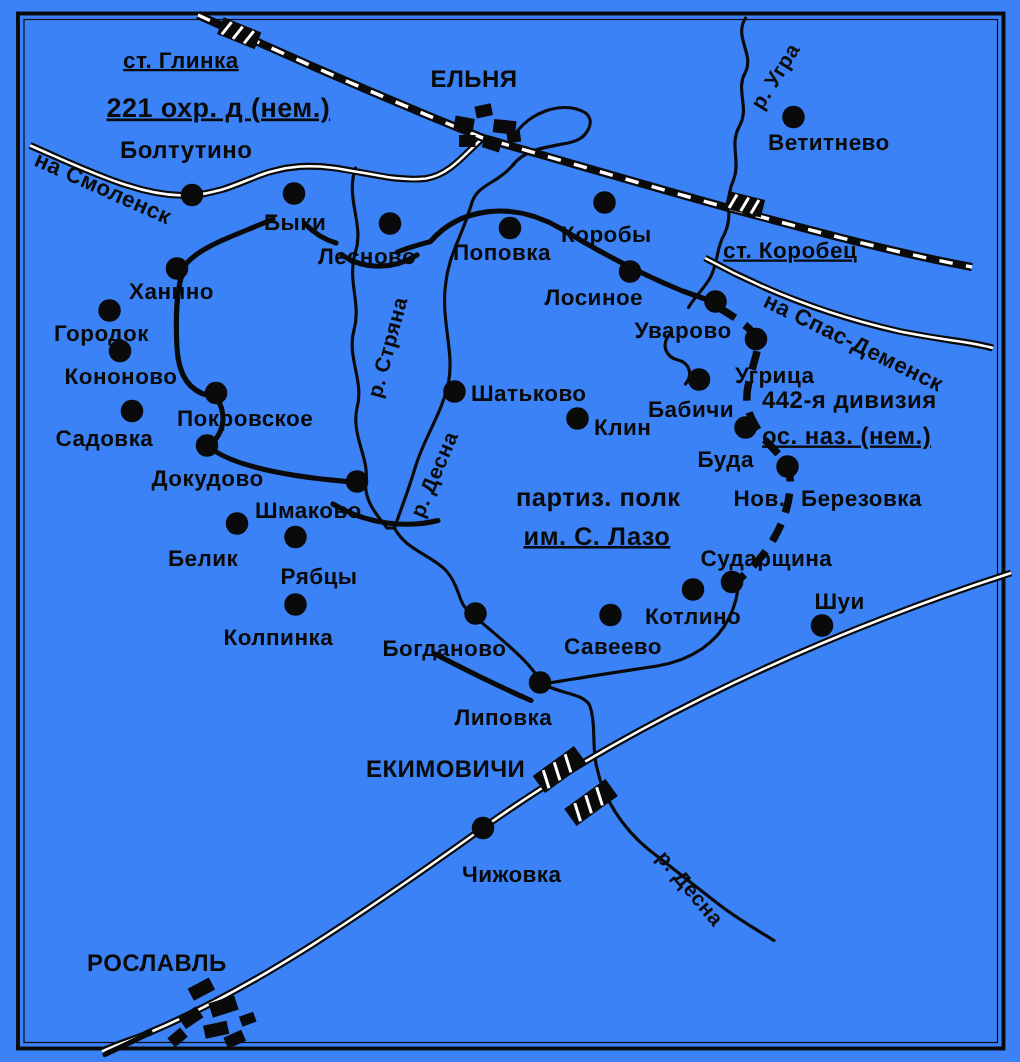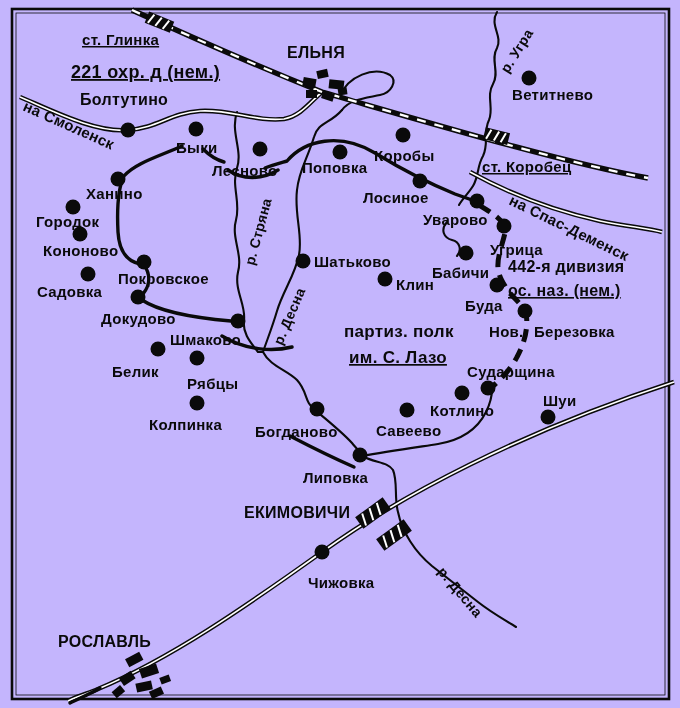--- a/index.html
+++ b/index.html
@@ -1,16 +1,16 @@
 <!DOCTYPE html>
 <html><head>
 <meta charset="utf-8">
 <style>
   html,body{margin:0;padding:0;background:#e8e8e8;}
-  .page{position:relative;width:680px;height:708px;background:#c4b5fd;overflow:hidden;}
+  .page{position:relative;width:680px;height:708px;background:#3b82f6;overflow:hidden;}
   svg{position:absolute;left:0;top:0;}
   .lbl{font-family:"Liberation Sans","DejaVu Sans",sans-serif;font-weight:bold;fill:#0a0a0a;letter-spacing:.3px;}
   .dot{fill:#0a0a0a;}
   .river{fill:none;stroke:#0a0a0a;stroke-width:2.1;stroke-linecap:round;}
   .road-b{fill:none;stroke:#0a0a0a;stroke-width:4.6;}
   .road-w{fill:none;stroke:#ffffff;stroke-width:1.7;}
   .rail-b{fill:none;stroke:#0a0a0a;stroke-width:5.4;}
   .rail-w{fill:none;stroke:#ffffff;stroke-width:2.3;stroke-dasharray:9 9;}
   .track{fill:none;stroke:#0a0a0a;stroke-width:3.4;stroke-linecap:round;}
   .front{fill:none;stroke:#0a0a0a;stroke-width:5;stroke-dasharray:13 8;}

